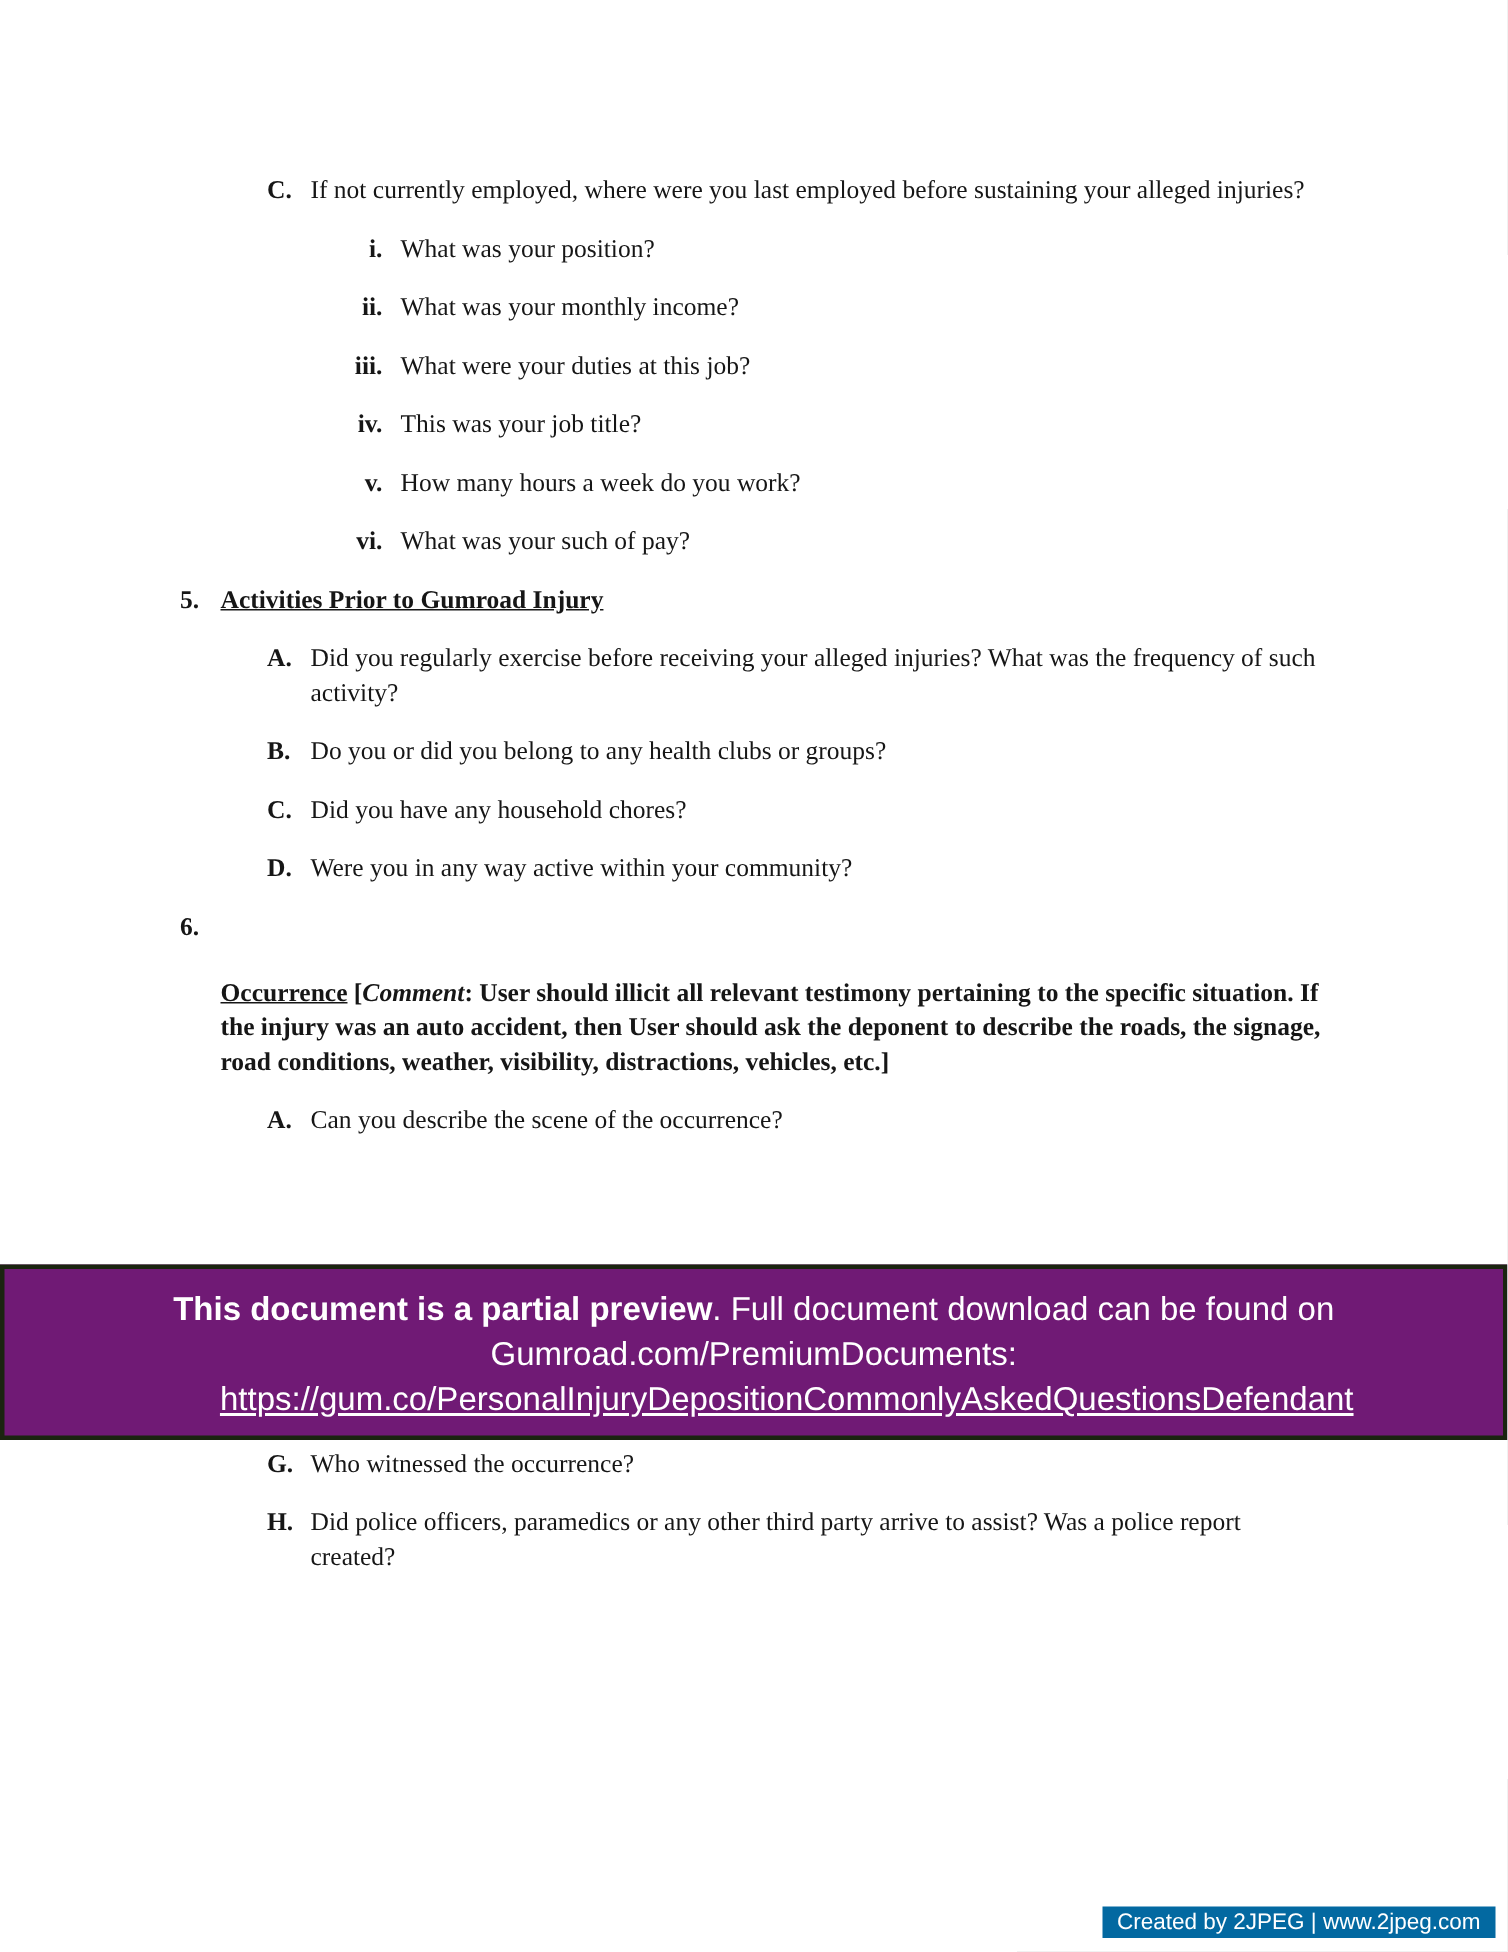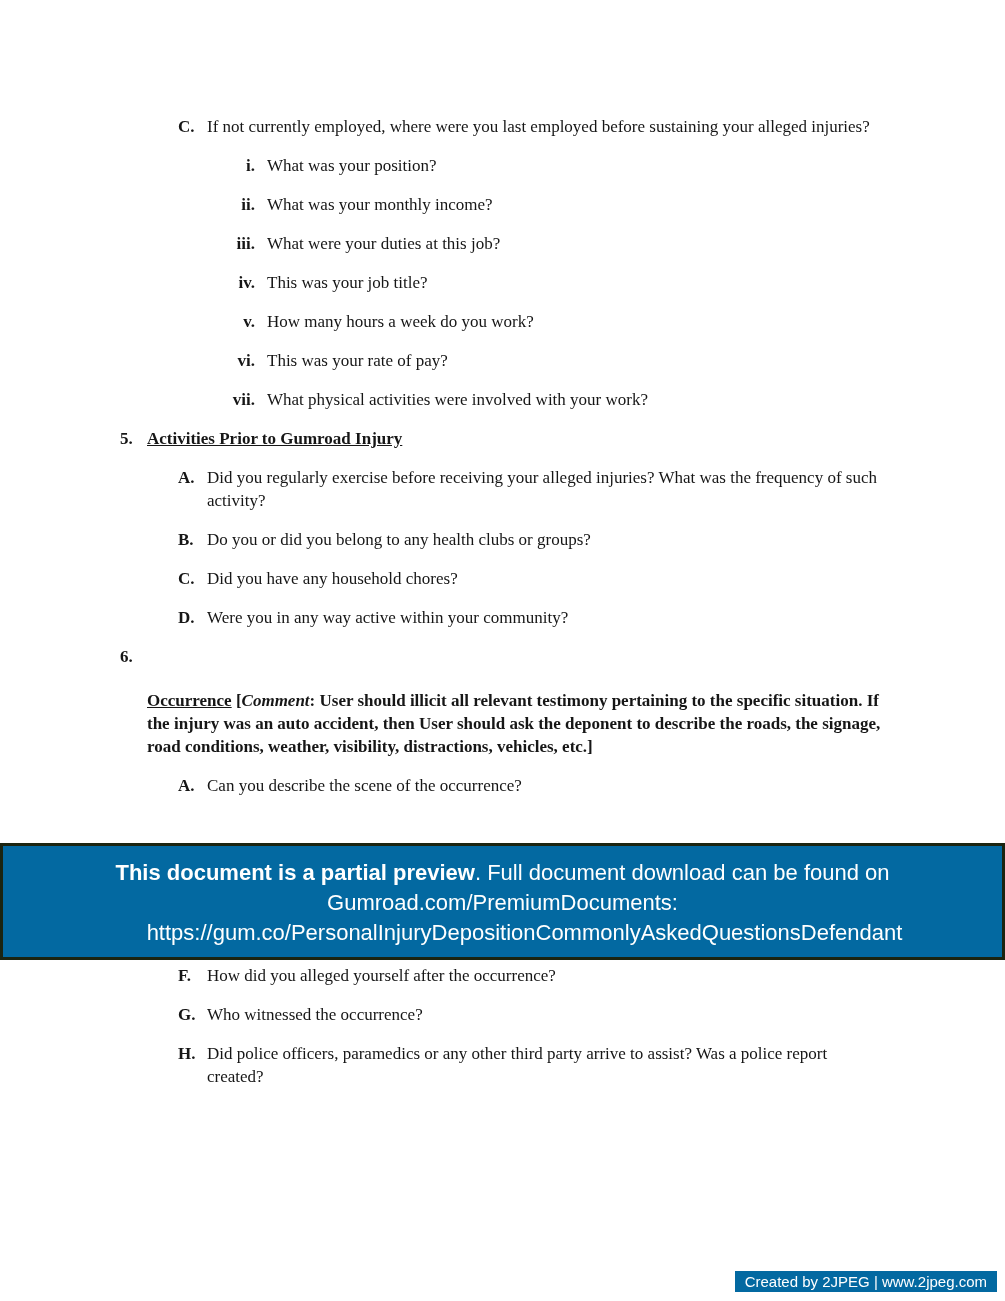--- a/index.html
+++ b/index.html
@@ -39,32 +39,33 @@
   .section6-heading .title-text { text-decoration: underline; }
   .comment-label { font-style: italic; }
 
   
   .banner {
     position: absolute;
     top: 843px;
     left: 0;
     width: 1005px;
     height: 117px;
-    background: #0369a1;
+    background: #701a75;
     border: 3px solid #1b2410;
     color: #ffffff;
     font-family: "Liberation Sans", "DejaVu Sans", sans-serif;
     font-size: 22px;
     line-height: 30px;
     text-align: center;
     padding-top: 12px;
   }
   .banner .bold { font-weight: bold; }
   .banner-link {
     color: #ffffff;
+    text-decoration: underline;
     cursor: pointer;
     margin-left: 44px;
   }
 
   .spacer-after-banner { margin-top: 128px; }
 
   
   .watermark {
     position: absolute;
     right: 8px;
@@ -105,25 +106,21 @@
     <div class="item item-roman">
       <span class="marker">iv.</span>
       <div class="text">This was your job title?</div>
     </div>
     <div class="item item-roman">
       <span class="marker">v.</span>
       <div class="text">How many hours a week do you work?</div>
     </div>
     <div class="item item-roman">
       <span class="marker">vi.</span>
-      <div class="text">This was your rate of pay?</div>
-    </div>
-    <div class="item item-roman">
-      <span class="marker">vii.</span>
-      <div class="text">What physical activities were involved with your work?</div>
+      <div class="text">What was your such of pay?</div>
     </div>
 
     <div class="section-heading">
       <span class="number">5.</span>
       <span class="title-text">Activities Prior to Gumroad Injury</span>
     </div>
 
     <div class="item item-letter">
       <span class="marker">A.</span>
       <div class="text">Did you regularly exercise before receiving your alleged injuries? What was the frequency of such activity?</div>

